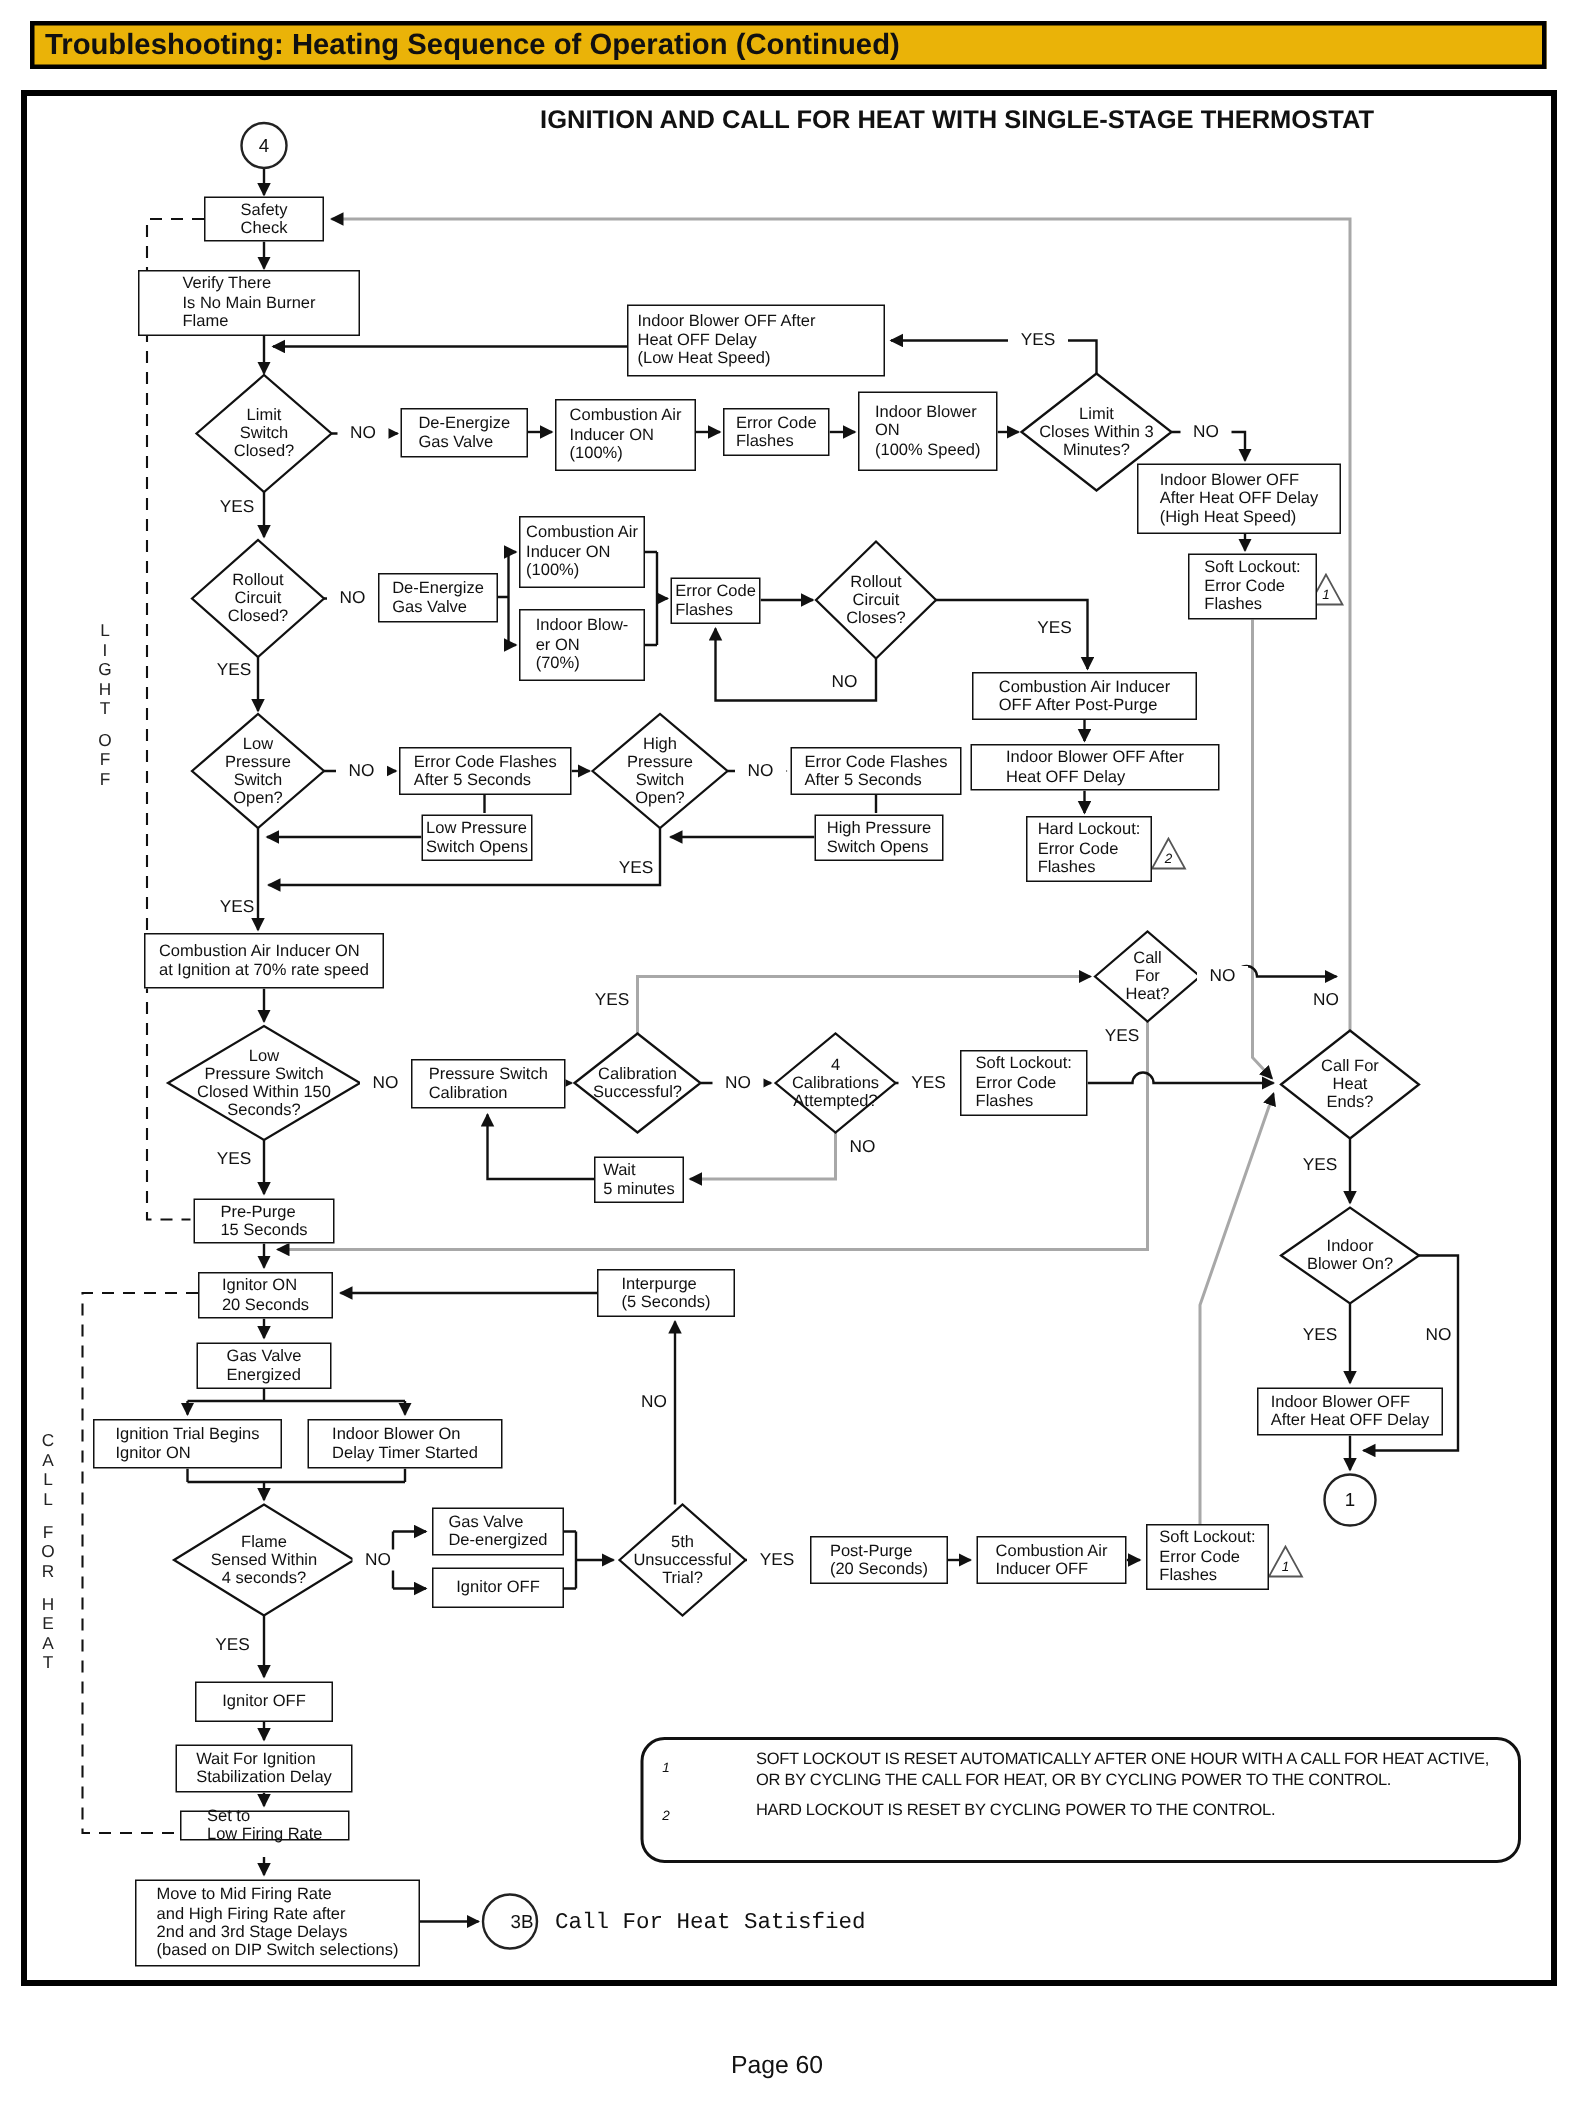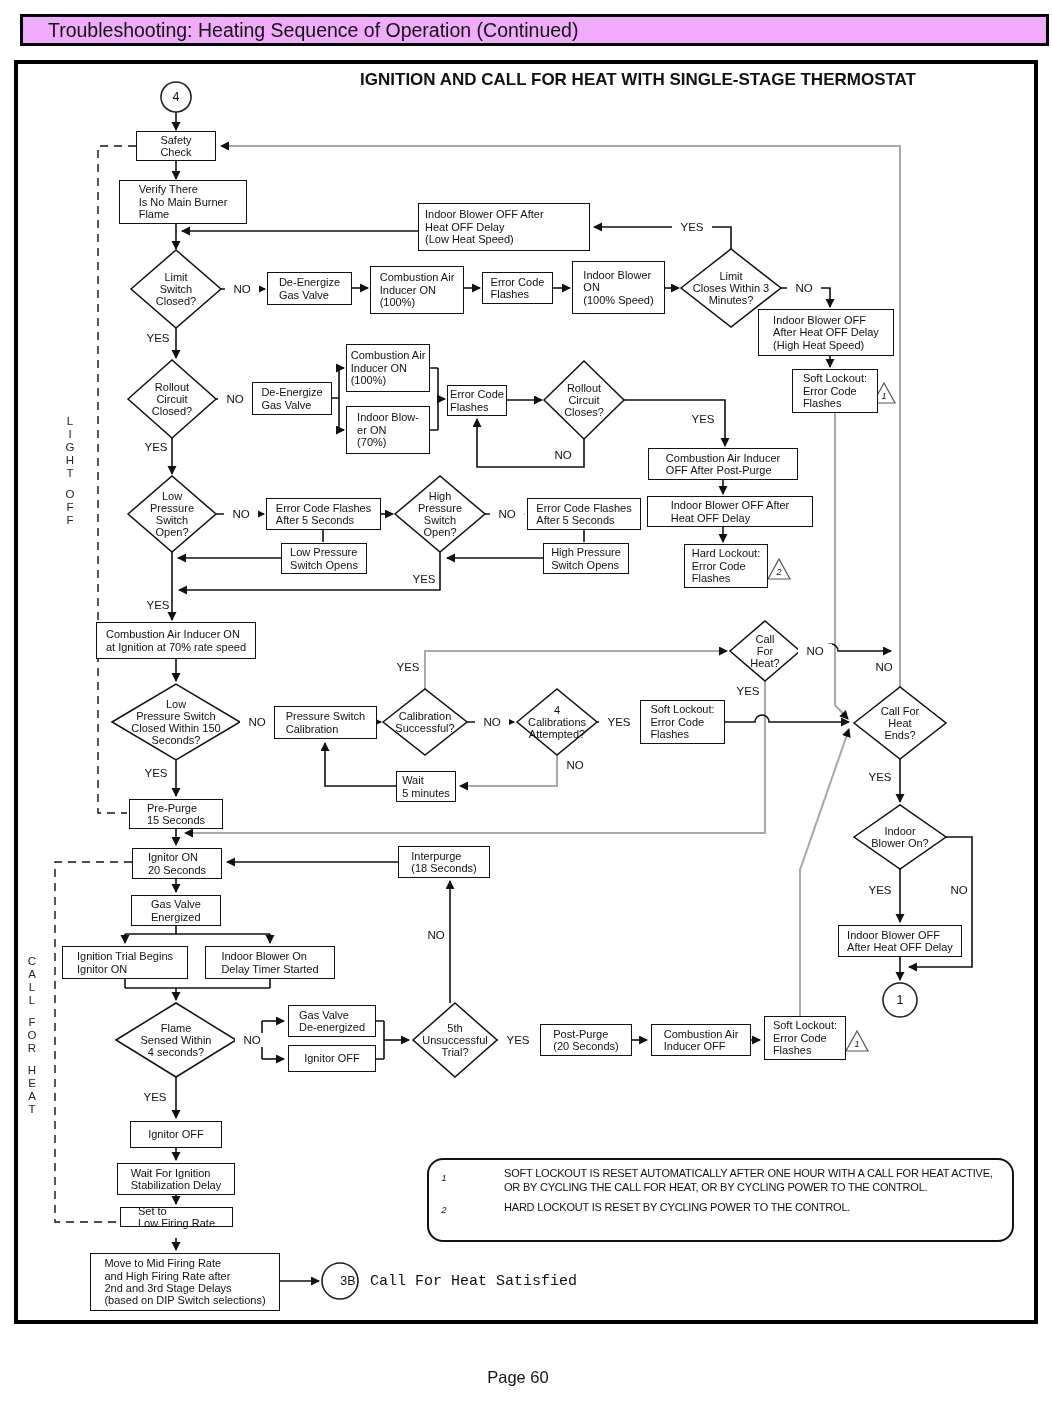--- a/index.html
+++ b/index.html
@@ -1,20 +1,20 @@
 <!DOCTYPE html>
 <html><head>
 <meta charset="utf-8">
 <style>
   html,body{margin:0;padding:0;background:#fff;}
   body{width:1052px;height:1412px;position:relative;font-family:"Liberation Sans",sans-serif;color:#111;}
   #wires{position:absolute;left:0;top:0;z-index:1;}
   .frame{position:absolute;left:14px;top:60px;width:1016px;height:1256px;border:4px solid #000;background:transparent;z-index:0;}
-  .header{position:absolute;left:20px;top:14px;width:998px;height:26px;background:#f0abfc;border:3px solid #000;
-          font-size:19.5px;font-weight:normal;line-height:26px;padding-left:25px;z-index:2;}
+  .header{position:absolute;left:20px;top:14px;width:998px;height:26px;background:#eab308;border:3px solid #000;
+          font-size:19.5px;font-weight:bold;line-height:26px;padding-left:7px;z-index:2;}
   .title{position:absolute;left:104px;top:70px;width:812px;text-align:right;font-size:17px;font-weight:bold;z-index:2;}
   .box{position:absolute;border:1.6px solid #111;background:#fff;display:flex;align-items:center;justify-content:center;
        text-align:left;font-size:11px;line-height:12.4px;white-space:pre-line;box-sizing:border-box;z-index:3;}
   .box.la{justify-content:flex-start;text-align:left;padding-left:6px;}
   .dtext{position:absolute;display:flex;align-items:center;justify-content:center;text-align:center;
          font-size:11px;line-height:12.2px;white-space:pre-line;z-index:3;}
   .lbl{position:absolute;font-size:11.5px;line-height:14px;text-align:center;z-index:4;}
   .lbl.bg{background:#fff;padding:0 2px;}
   .vtext{position:absolute;font-size:11.5px;line-height:13px;text-align:center;white-space:pre-line;color:#222;z-index:3;}
   .circnum{position:absolute;text-align:center;font-size:12.5px;z-index:4;}
@@ -150,21 +150,21 @@
     <polygon points="884,383 873,403 895,403"></polygon>
     <polygon points="779,559 768,579 790,579"></polygon>
     <polygon points="857,1031 846,1051 868,1051"></polygon>
     <polygon points="444,1166 434,1185 454,1185"></polygon>
     <polygon points="444,1198 434,1217 454,1217"></polygon>
   </g>
 </svg>
 
 <div class="box" style="left:136px;top:131px;width:80px;height:30px">Safety
 Check</div>
-<div class="box" style="left:119px;top:180px;width:128px;height:44px">Verify There
+<div class="box" style="left:92px;top:180px;width:148px;height:44px">Verify There
 Is No Main Burner
 Flame</div>
 <div class="box la" style="left:418px;top:203px;width:172px;height:48px">Indoor Blower OFF After
 Heat OFF Delay
 (Low Heat Speed)</div>
 <div class="box" style="left:267px;top:272px;width:85px;height:33px">De-Energize
 Gas Valve</div>
 <div class="box" style="left:370px;top:266px;width:94px;height:48px">Combustion Air
 Inducer ON
 (100%)</div>
@@ -193,39 +193,39 @@
 OFF After Post-Purge</div>
 <div class="box" style="left:647px;top:496px;width:166px;height:31px">Indoor Blower OFF After
 Heat OFF Delay</div>
 <div class="box" style="left:684px;top:544px;width:84px;height:44px">Hard Lockout:
 Error Code
 Flashes</div>
 <div class="box" style="left:266px;top:498px;width:115px;height:32px">Error Code Flashes
 After 5 Seconds</div>
 <div class="box" style="left:527px;top:498px;width:114px;height:32px">Error Code Flashes
 After 5 Seconds</div>
-<div class="box" style="left:281px;top:543px;width:86px;height:31px">Low Pressure
+<div class="box" style="left:281px;top:543px;width:74px;height:31px">Low Pressure
 Switch Opens</div>
 <div class="box" style="left:543px;top:543px;width:86px;height:31px">High Pressure
 Switch Opens</div>
 <div class="box" style="left:96px;top:622px;width:160px;height:37px">Combustion Air Inducer ON
 at Ignition at 70% rate speed</div>
 <div class="box" style="left:274px;top:706px;width:103px;height:33px">Pressure Switch
 Calibration</div>
 <div class="box" style="left:640px;top:700px;width:85px;height:44px">Soft Lockout:
 Error Code
 Flashes</div>
 <div class="box" style="left:396px;top:771px;width:60px;height:31px">Wait
 5 minutes</div>
 <div class="box" style="left:129px;top:799px;width:94px;height:30px">Pre-Purge
 15 Seconds</div>
 <div class="box" style="left:132px;top:848px;width:90px;height:31px">Ignitor ON
 20 Seconds</div>
 <div class="box" style="left:398px;top:846px;width:92px;height:32px">Interpurge
-(18 Seconds)</div>
+(5 Seconds)</div>
 <div class="box" style="left:131px;top:895px;width:90px;height:31px">Gas Valve
 Energized</div>
 <div class="box" style="left:62px;top:946px;width:126px;height:33px">Ignition Trial Begins
 Ignitor ON</div>
 <div class="box" style="left:205px;top:946px;width:130px;height:33px">Indoor Blower On
 Delay Timer Started</div>
 <div class="box" style="left:838px;top:925px;width:124px;height:32px">Indoor Blower OFF
 After Heat OFF Delay</div>
 <div class="box" style="left:288px;top:1005px;width:88px;height:32px">Gas Valve
 De-energized</div>

